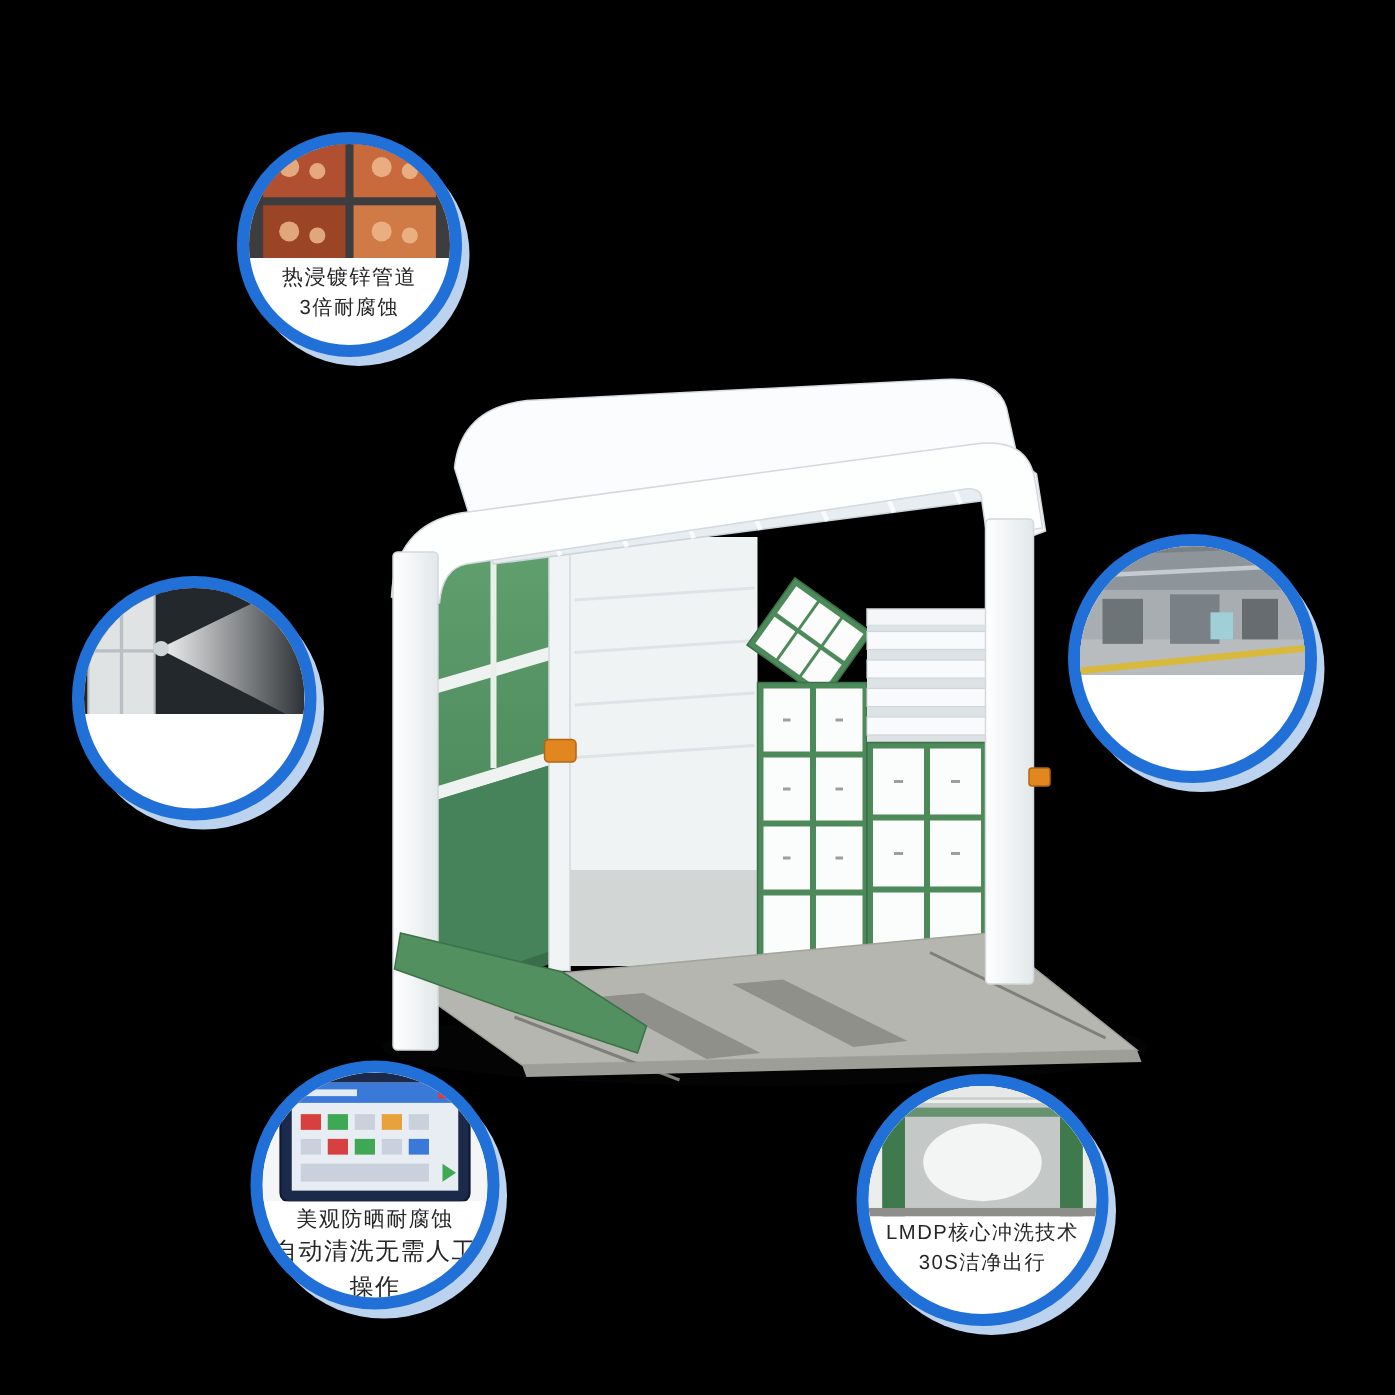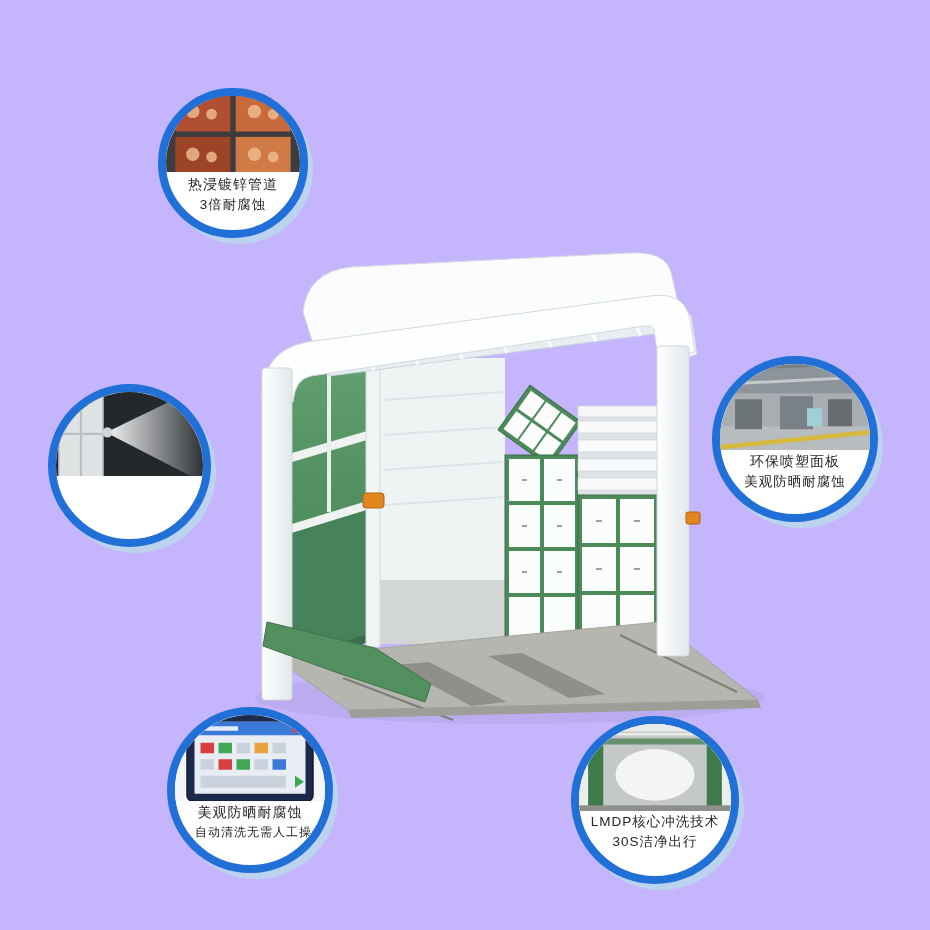--- a/index.html
+++ b/index.html
@@ -1,17 +1,17 @@
 <!DOCTYPE html>
 <html style="--ring-blue: #2170d8; --ring-shadow: #bcd3ef; --machine-green: #4d8a5a; --machine-white: #f7f9fa; --floor-gray: #b6b6b0; --warning-orange: #e2861f; --text-dark: #262626;"><head>
 <meta charset="utf-8">
 <style>
   html,body{margin:0;padding:0;background:#ffffff;}
   .canvas{
-    position:relative;width:930px;height:930px;background:#c4b5fd;
+    position:relative;width:930px;height:930px;background:#000000;
     overflow:hidden;font-family:"Liberation Sans","DejaVu Sans",sans-serif;
   }
   
   .feature-circle{
     position:absolute;border-radius:50%;box-sizing:border-box;
     border:8px solid var(--ring-blue,#2170d8);
     background:#ffffff;overflow:hidden;
     box-shadow:6px 7px 0 -1px var(--ring-shadow,#bcd3ef);
   }
   .circle-photo{position:absolute;top:0;left:0;right:0;height:57%;overflow:hidden;}
@@ -216,24 +216,20 @@
         <line x1="0" y1="10" x2="100" y2="6" stroke="#7a8186" stroke-width="2"></line>
         <line x1="0" y1="20" x2="100" y2="15" stroke="#c4cacd" stroke-width="2"></line>
         <rect y="48" width="100" height="22" fill="#b8bcbe"></rect>
         <path d="M0,62 L100,52" stroke="#d8b93c" stroke-width="3" fill="none"></path>
         <rect x="10" y="30" width="18" height="20" fill="#6d7478"></rect>
         <rect x="40" y="28" width="22" height="22" fill="#7a8186"></rect>
         <rect x="58" y="36" width="10" height="12" fill="#9fd0d8"></rect>
         <rect x="72" y="30" width="16" height="18" fill="#666c70"></rect>
       </svg>
     </div>
-    <div class="circle-text">
-      <div class="t1">环保喷塑面板</div>
-      <div class="t2">美观防晒耐腐蚀</div>
-    </div>
   </div>
 
   <div class="feature-circle" style="left:167px;top:707px;width:166px;height:166px;">
     <div class="circle-photo">
       <svg viewBox="0 0 100 70" preserveAspectRatio="xMidYMid slice">
         <rect width="100" height="70" fill="#f4f5f6"></rect>
         <rect x="8" y="6" width="84" height="58" rx="4" fill="#1b2a4a" stroke="#101b33" stroke-width="1"></rect>
         <rect x="13" y="11" width="74" height="48" fill="#e8edf4"></rect>
         <rect x="13" y="11" width="74" height="9" fill="#3b79d8"></rect>
         <rect x="16" y="14" width="26" height="3" fill="#ffffff" opacity="0.85"></rect>
@@ -249,21 +245,21 @@
           <rect x="41" y="36" width="9" height="7" fill="#3fa854"></rect>
           <rect x="53" y="36" width="9" height="7" fill="#c9d2dc"></rect>
           <rect x="65" y="36" width="9" height="7" fill="#3b79d8"></rect>
           <rect x="17" y="47" width="57" height="8" fill="#c9d2dc"></rect>
           <polygon points="80,47 86,51 80,55" fill="#3fa854"></polygon>
         </g>
       </svg>
     </div>
     <div class="circle-text">
       <div class="t1">美观防晒耐腐蚀</div>
-      <div class="t2" style="font-size:12px;text-align:right;">自动清洗无需人工操作</div>
+      <div class="t2" style="font-size:16px;">自动清洗无需人工操作</div>
     </div>
   </div>
 
   <div class="feature-circle" style="left:571px;top:716px;width:168px;height:168px;">
     <div class="circle-photo">
       <svg viewBox="0 0 100 70" preserveAspectRatio="xMidYMid slice">
         <rect width="100" height="70" fill="#eceeec"></rect>
         <rect x="16" y="14" width="68" height="48" fill="#c4c8c6"></rect>
         <ellipse cx="50" cy="40" rx="26" ry="17" fill="#ffffff" opacity="0.8"></ellipse>
         <rect x="6" y="8" width="10" height="56" fill="#3e7a4c"></rect>

